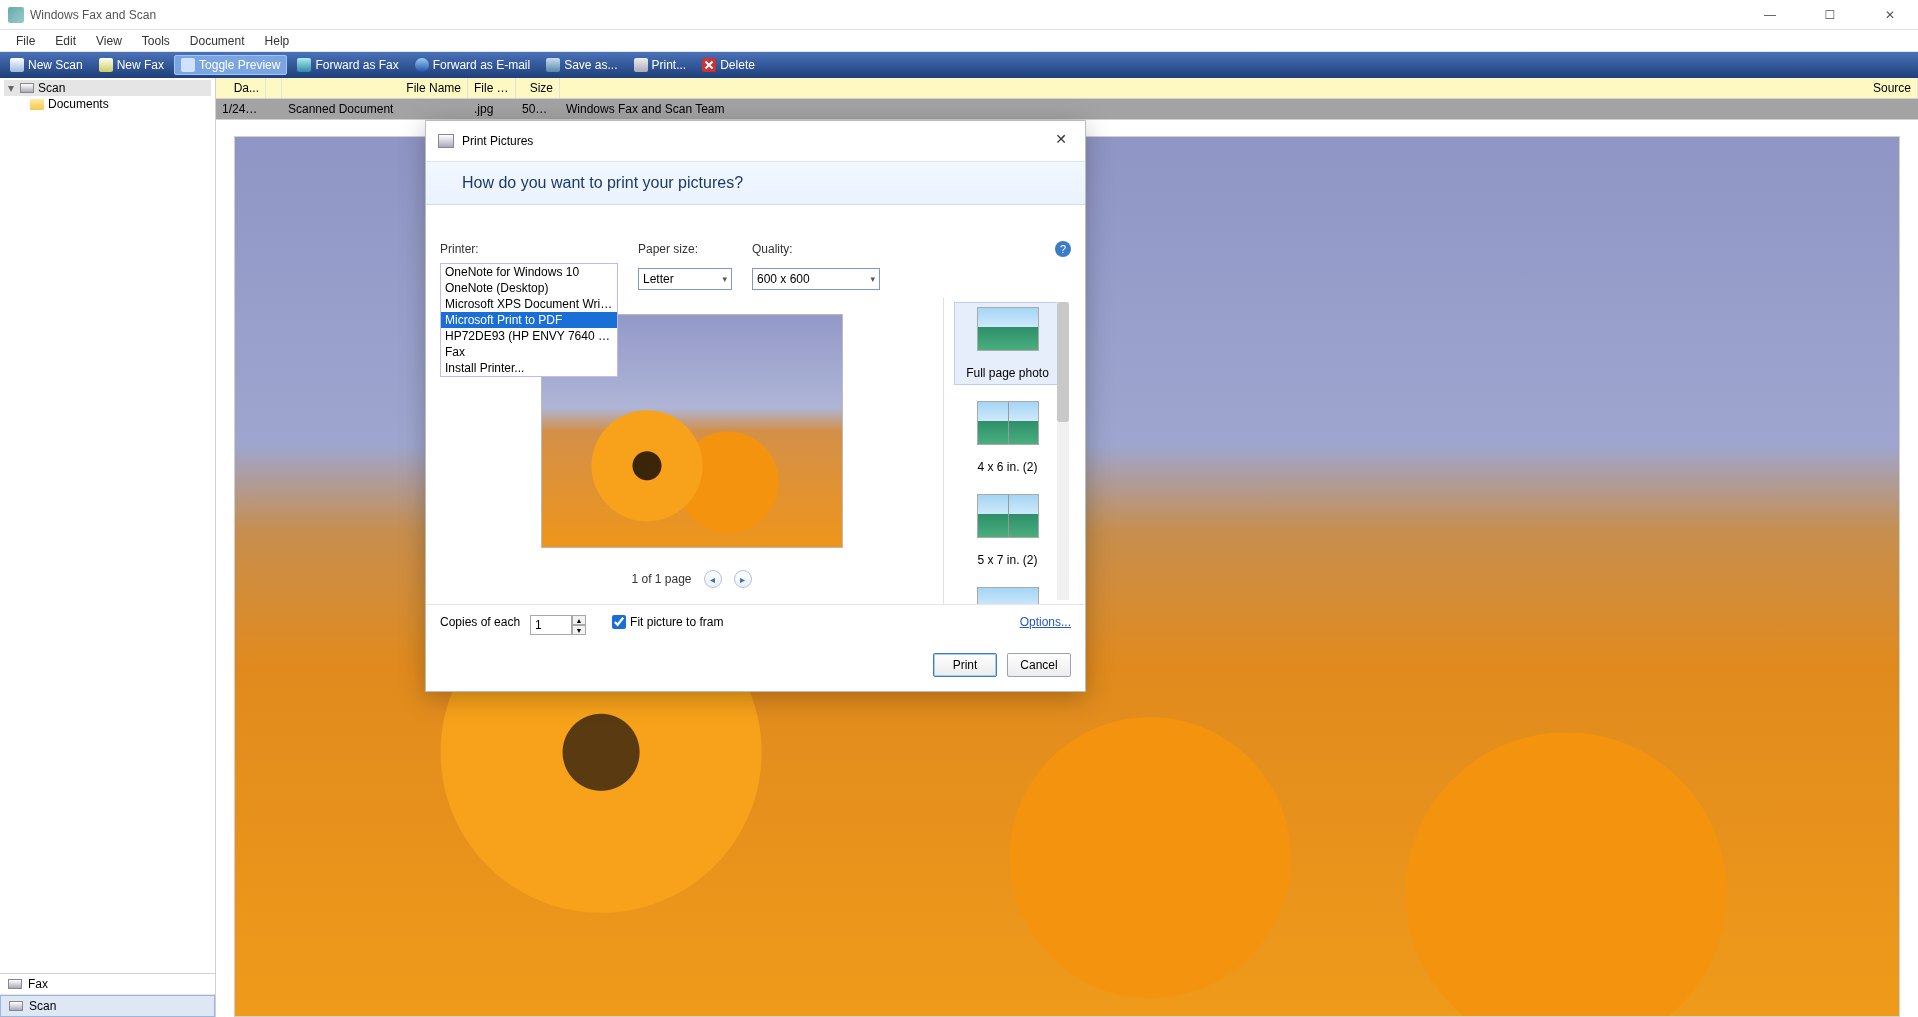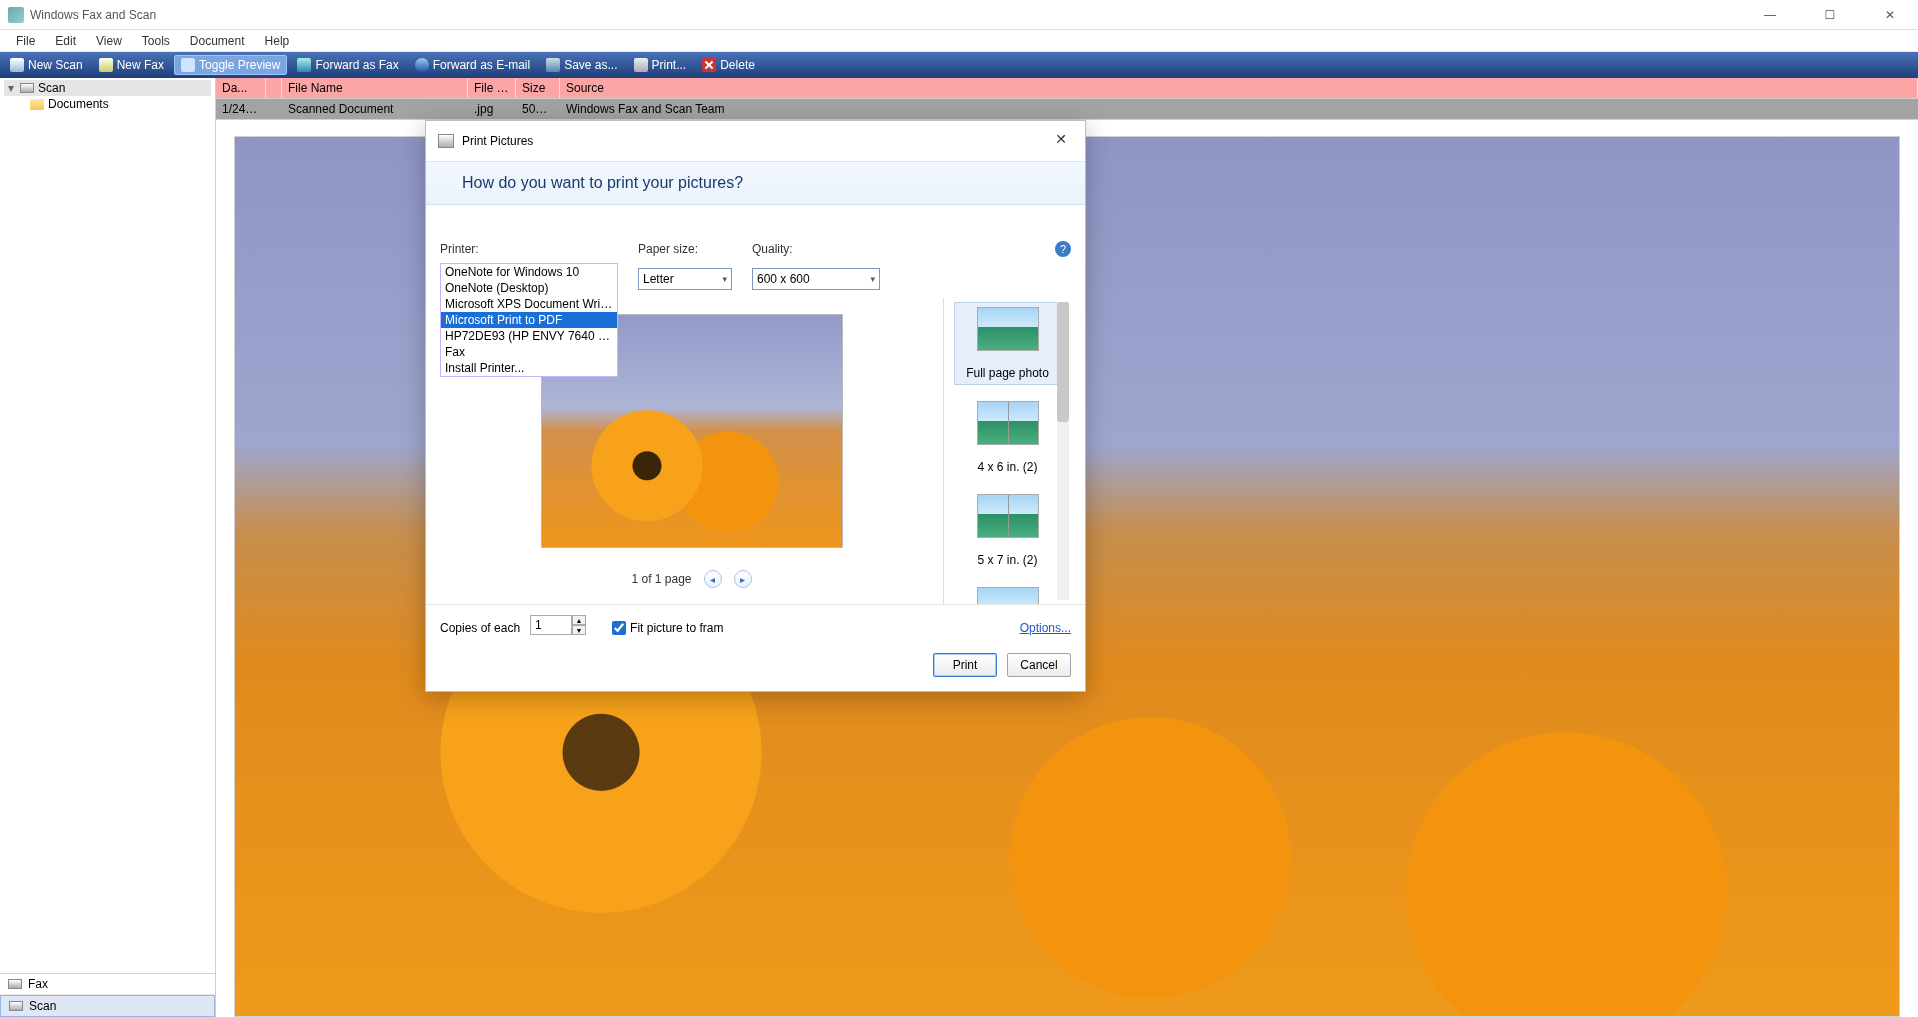--- a/index.html
+++ b/index.html
@@ -44,21 +44,21 @@
 .tree-icon-scan { width: 14px; height: 10px; background: linear-gradient(#fff,#aab); border: 1px solid #888; }
 .tree-icon-folder { width: 14px; height: 11px; background: linear-gradient(#ffe9a6,#f3c94e); border-radius: 1px; }
 .tree-child { margin-left: 24px; }
 .sidebar-bottom { border-top: 1px solid #d0d0d0; }
 .sb-btn { display: flex; align-items: center; gap: 6px; padding: 3px 8px; border-bottom: 1px solid #e6e6e6; }
 .sb-btn.active { background: #dfe7f5; border: 1px solid #9ab6e0; }
 
 
 .content { flex: 1; display: flex; flex-direction: column; }
 .list { border-bottom: 1px solid #d0d0d0; }
-.list-header { display: flex; background: #fca5a5; border-bottom: 1px solid #d0d0d0; }
+.list-header { display: flex; background: #fef9c3; border-bottom: 1px solid #d0d0d0; text-align: right; }
 .list-header .col, .list-row .col { padding: 3px 6px; border-right: 1px solid #e2e2e2; overflow: hidden; white-space: nowrap; text-overflow: ellipsis; }
 .col-date { width: 50px; } .col-att { width: 16px; } .col-name { width: 186px; } .col-type { width: 48px; } .col-size { width: 44px; } .col-src { flex: 1; }
 .list-row { display: flex; background: #a3a3a3; }
 .list-row .col { border-right: 1px solid transparent; }
 .list-header .col-att { border-right: 1px solid #e2e2e2; }
 .list-row .col-size { text-align: right; }
 
 
 .preview { flex: 1; padding: 16px 18px 0 18px; background: #fff; position: relative; overflow: hidden; }
 .preview-img { width: 100%; height: 100%; border: 1px solid #d0d0d0; background:
@@ -106,21 +106,21 @@
 .layouts { width: 128px; border-left: 1px solid #e0e0e0; overflow: hidden; position: relative; }
 .layouts-inner { padding: 4px 10px; display: flex; flex-direction: column; gap: 12px; }
 .layout-item { display: flex; flex-direction: column; align-items: center; gap: 15px; padding: 4px; }
 .layout-item.selected { background: #e6eefc; border: 1px solid #bcd0ee; }
 .thumb { width: 62px; height: 44px; border: 1px solid #aaa; background: linear-gradient(to bottom,#a4d5f5 0%,#cfe9fa 45%,#2d906a 46%,#4aae7e 100%); position:relative; }
 .thumb.double::before { content:""; position:absolute; left:50%; top:0; bottom:0; width:1px; background:#999; }
 .layouts .scrollbar { position:absolute; right:2px; top:4px; bottom:4px; width:12px; background:#f0f0f0; }
 .layouts .scrollbar .sthumb { position:absolute; left:0; right:0; top:0; height:120px; background:#c8c8c8; border-radius:3px; }
 
 
-.dlg-bottom1 { display:flex; align-items:flex-end; padding: 10px 14px; border-top:1px solid #e6e6e6; gap: 10px; }
+.dlg-bottom1 { display:flex; align-items:flex-start; padding: 10px 14px; border-top:1px solid #e6e6e6; gap: 10px; }
 .spin { display:flex; align-items:center; }
 .spin input { width: 42px; height: 20px; border:1px solid #a8a8a8; padding: 0 4px; }
 .spin .spinbtns { display:flex; flex-direction:column; }
 .spin .spinbtns button { width:14px; height:10px; font-size:7px; line-height:7px; border:1px solid #a8a8a8; background:#f2f2f2; }
 .chk { display:flex; align-items:center; gap:4px; margin-left: 16px; }
 .chk input { width:14px; height:14px; accent-color:#1a6fd6; }
 .options-link { margin-left:auto; color:#2358c2; text-decoration: underline; }
 
 .dlg-bottom2 { display:flex; justify-content:flex-end; gap:10px; padding: 8px 14px 14px; }
 .btn { min-width: 64px; height: 24px; border:1px solid #9aa3af; background: linear-gradient(#fff,#ececec); border-radius:2px; }

